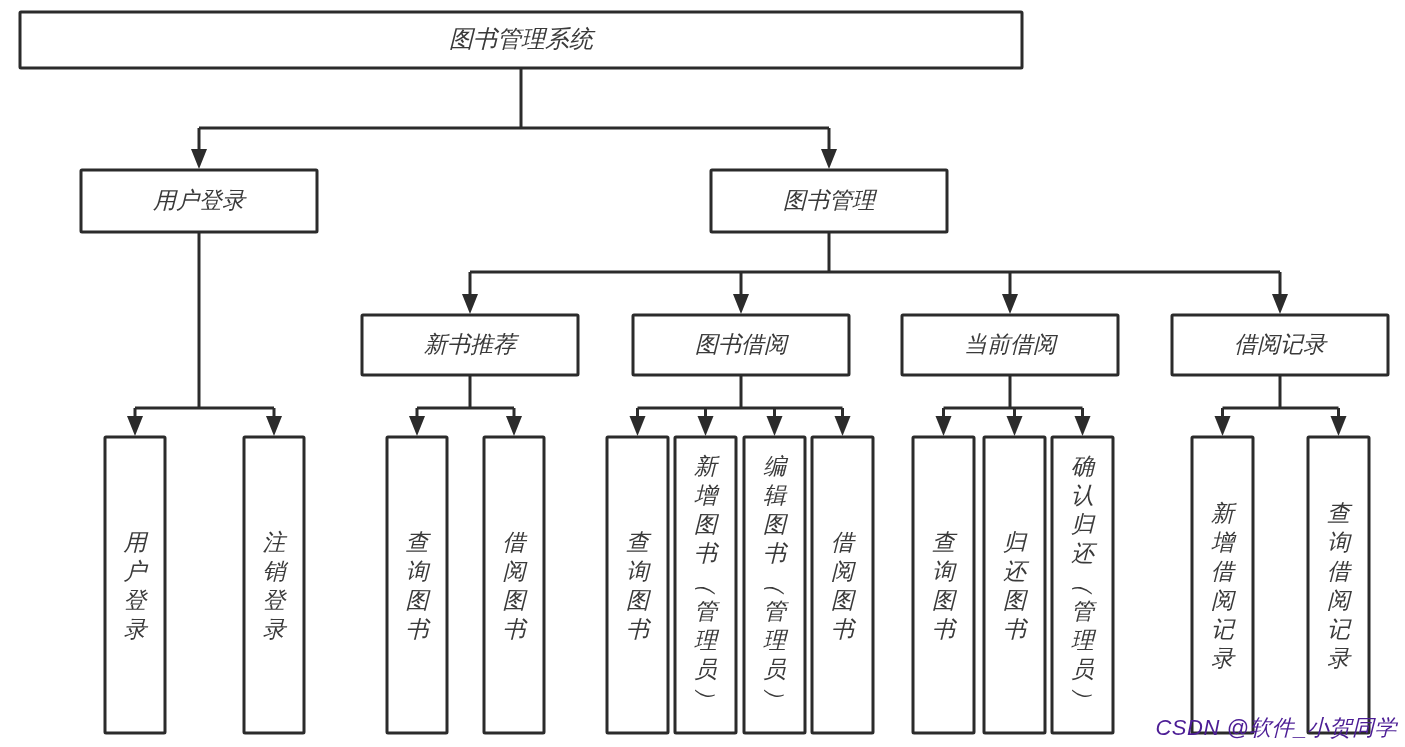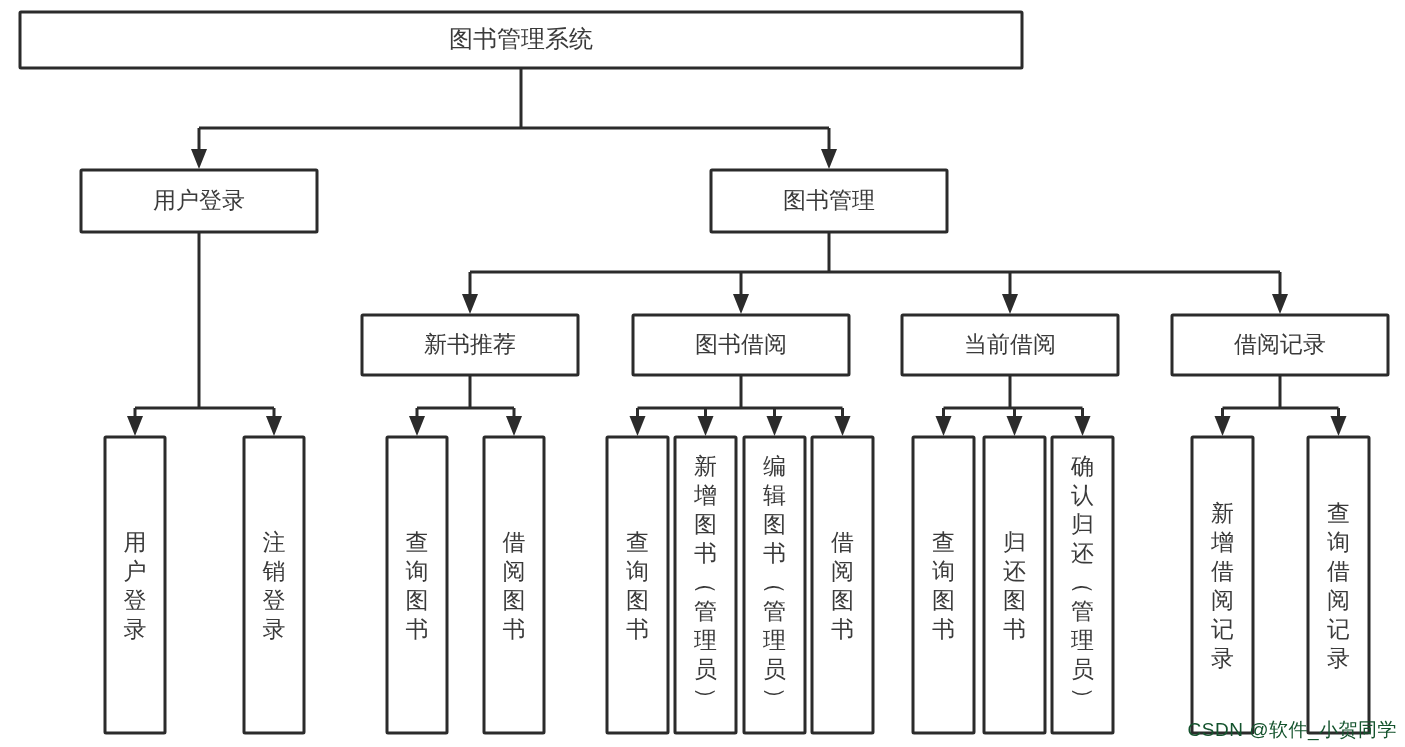--- a/index.html
+++ b/index.html
@@ -1,38 +1,38 @@
 <!DOCTYPE html>
 <html><head>
 <meta charset="utf-8">
 <style>
   html,body{margin:0;padding:0;background:#ffffff;}
   body{
     width:1405px;height:747px;overflow:hidden;
     font-family:"Liberation Sans","DejaVu Sans",sans-serif;
   }
-  #diagram-root{position:relative;width:1405px;height:747px;background:#fff;}
+  #diagram-root{position:relative;width:1405px;height:747px;background:#fff;font-style:italic;}
   svg#diagram-svg{position:absolute;left:0;top:0;width:1405px;height:747px;}
   .node-box{fill:#ffffff;stroke:#2b2b2b;stroke-width:3;}
   .conn{stroke:#2b2b2b;stroke-width:3;fill:none;}
   .arrow-head{fill:#2b2b2b;stroke:none;}
   .node-label{
     font-family:"Liberation Sans","DejaVu Sans",sans-serif;
     fill:#3a3a3a;font-size:23px;text-anchor:middle;
     dominant-baseline:middle;
   }
   .node-label-title{font-size:24px;}
   .vlabel{
     font-family:"Liberation Sans","DejaVu Sans",sans-serif;
     fill:#3a3a3a;font-size:23px;text-anchor:middle;
   }
   .watermark{
     position:absolute;right:8px;bottom:4px;
     font-family:"Liberation Sans","DejaVu Sans",sans-serif;
-    font-size:19px;color:#14532d;letter-spacing:.5px;
+    font-size:22px;color:#4c1d95;letter-spacing:.5px;
     white-space:nowrap;pointer-events:none;margin-left:19px;
   }
 </style>
 </head>
 <body>
 
 <div id="diagram-root">
   <svg id="diagram-svg" viewBox="0 0 1405 747">
     <g id="connectors-layer">
         <line x1="521" y1="68" x2="521" y2="128" class="conn"></line>

